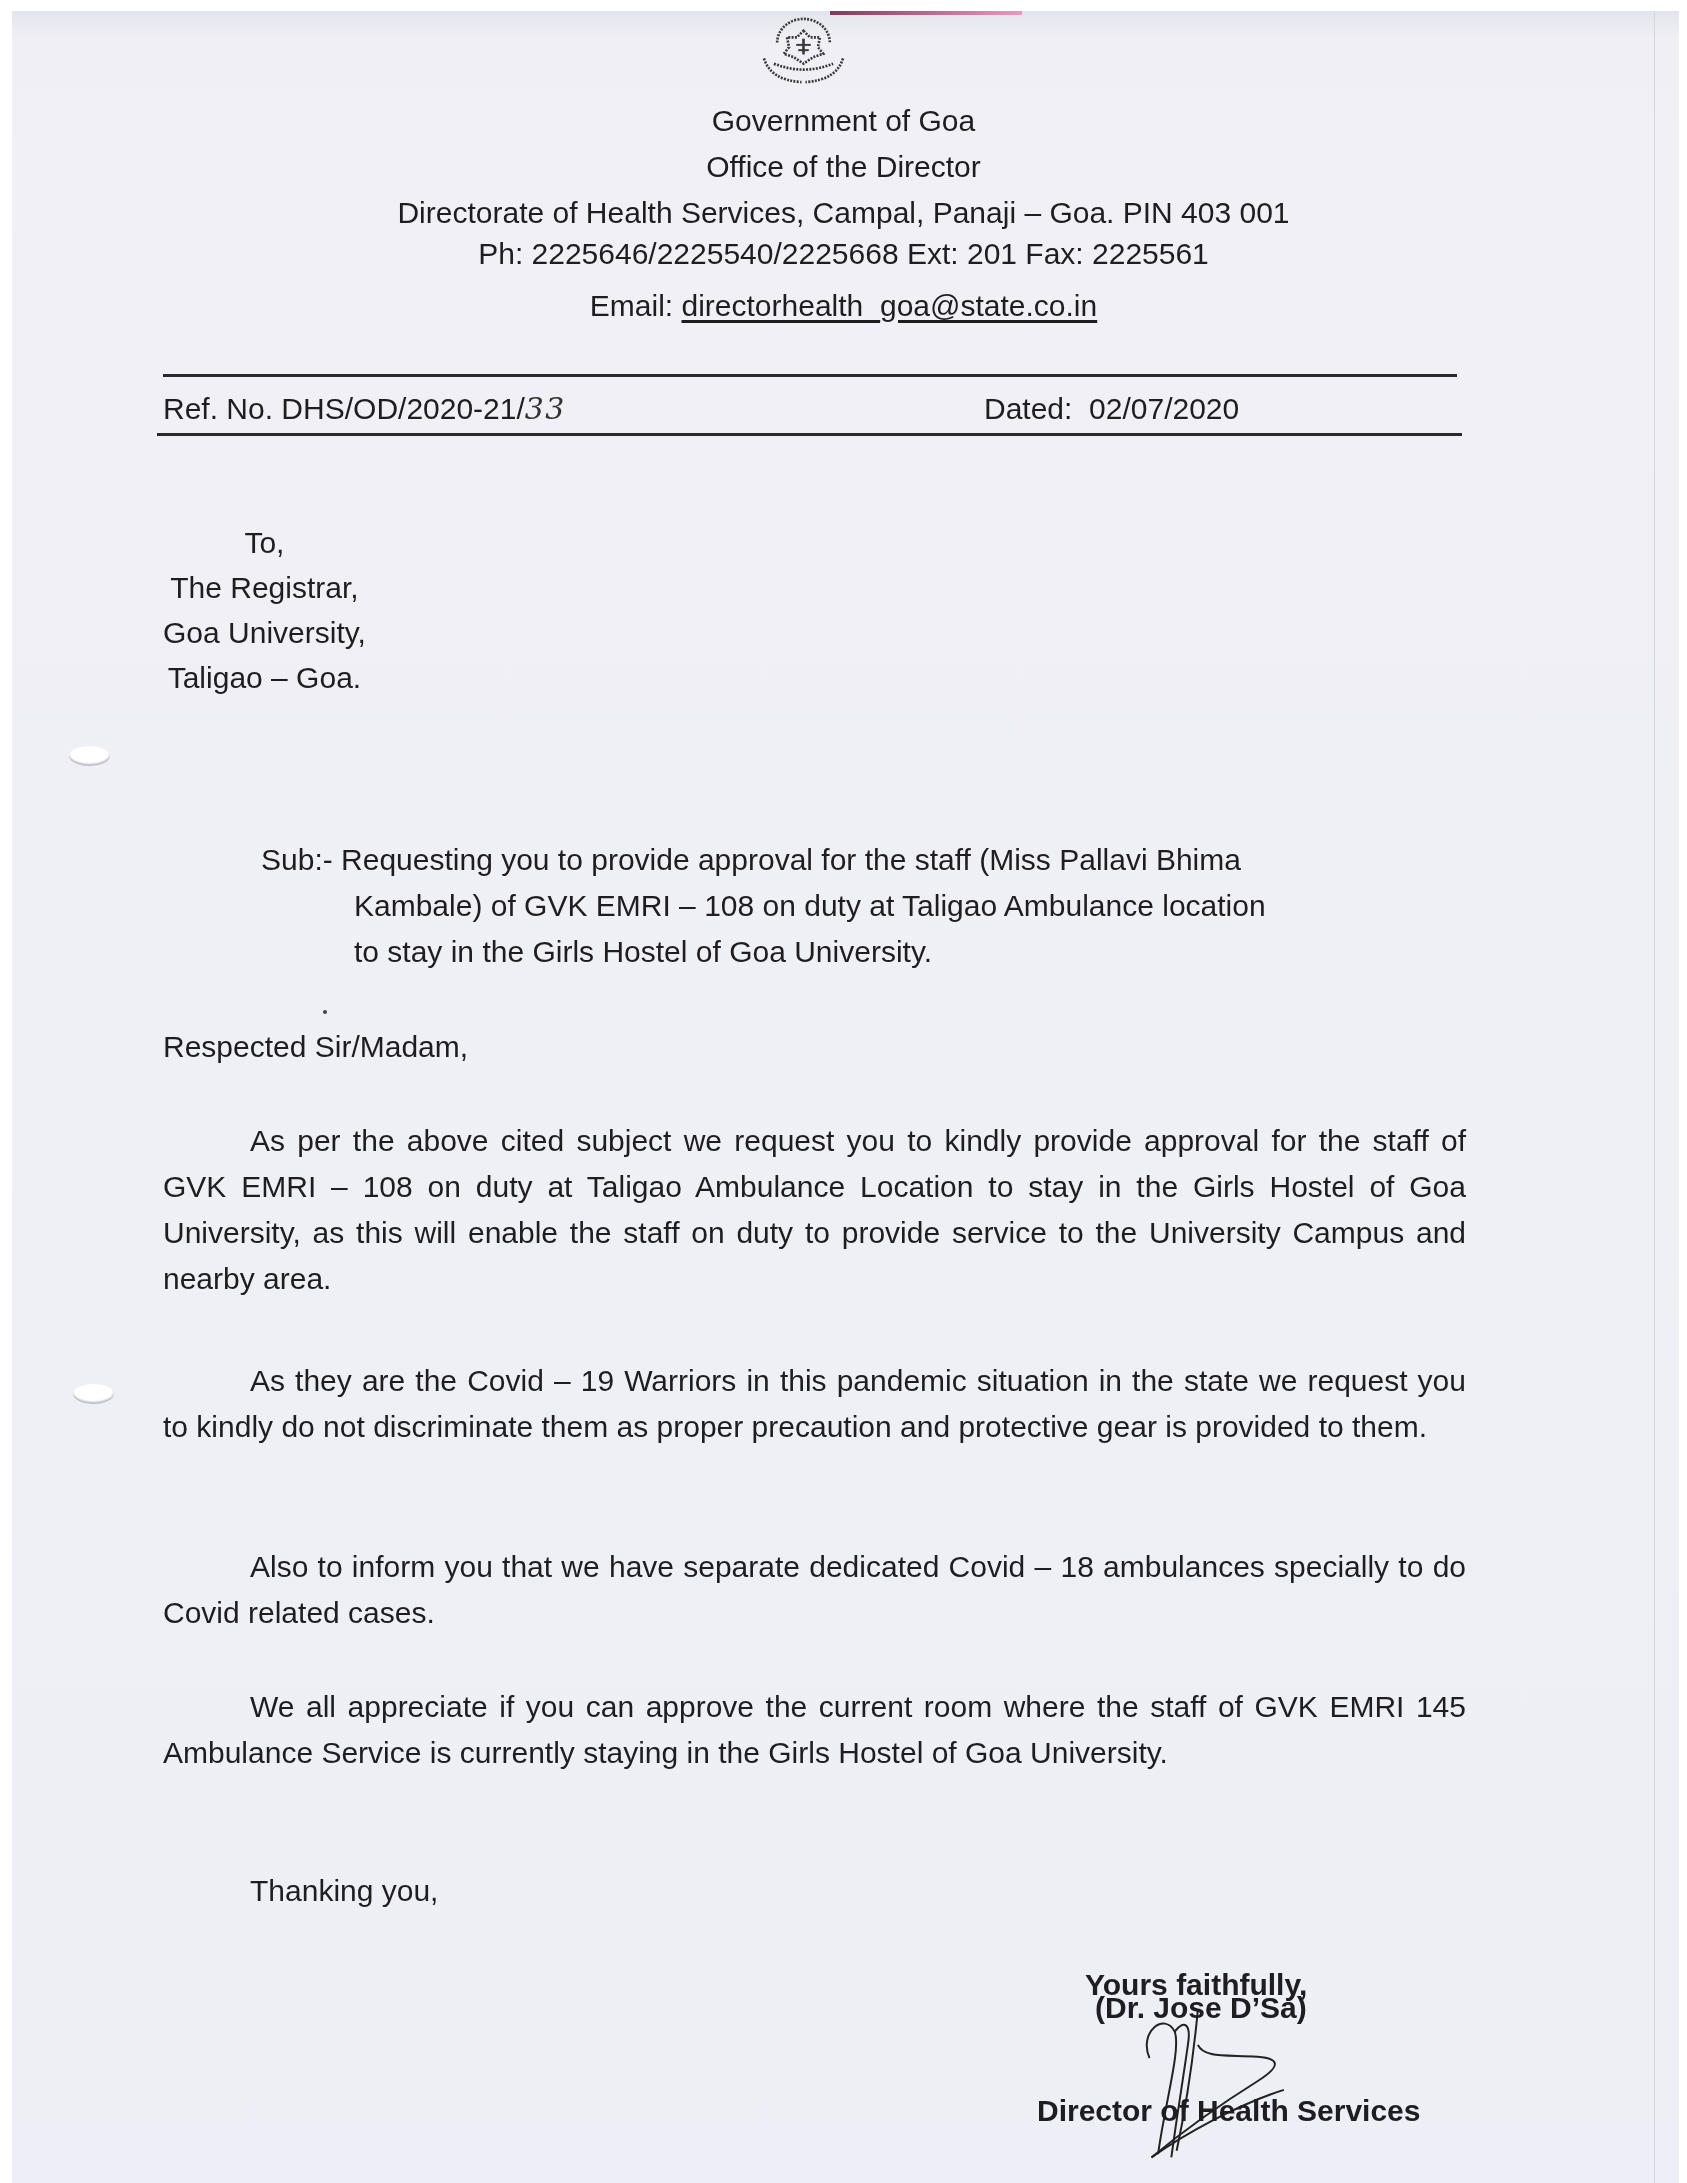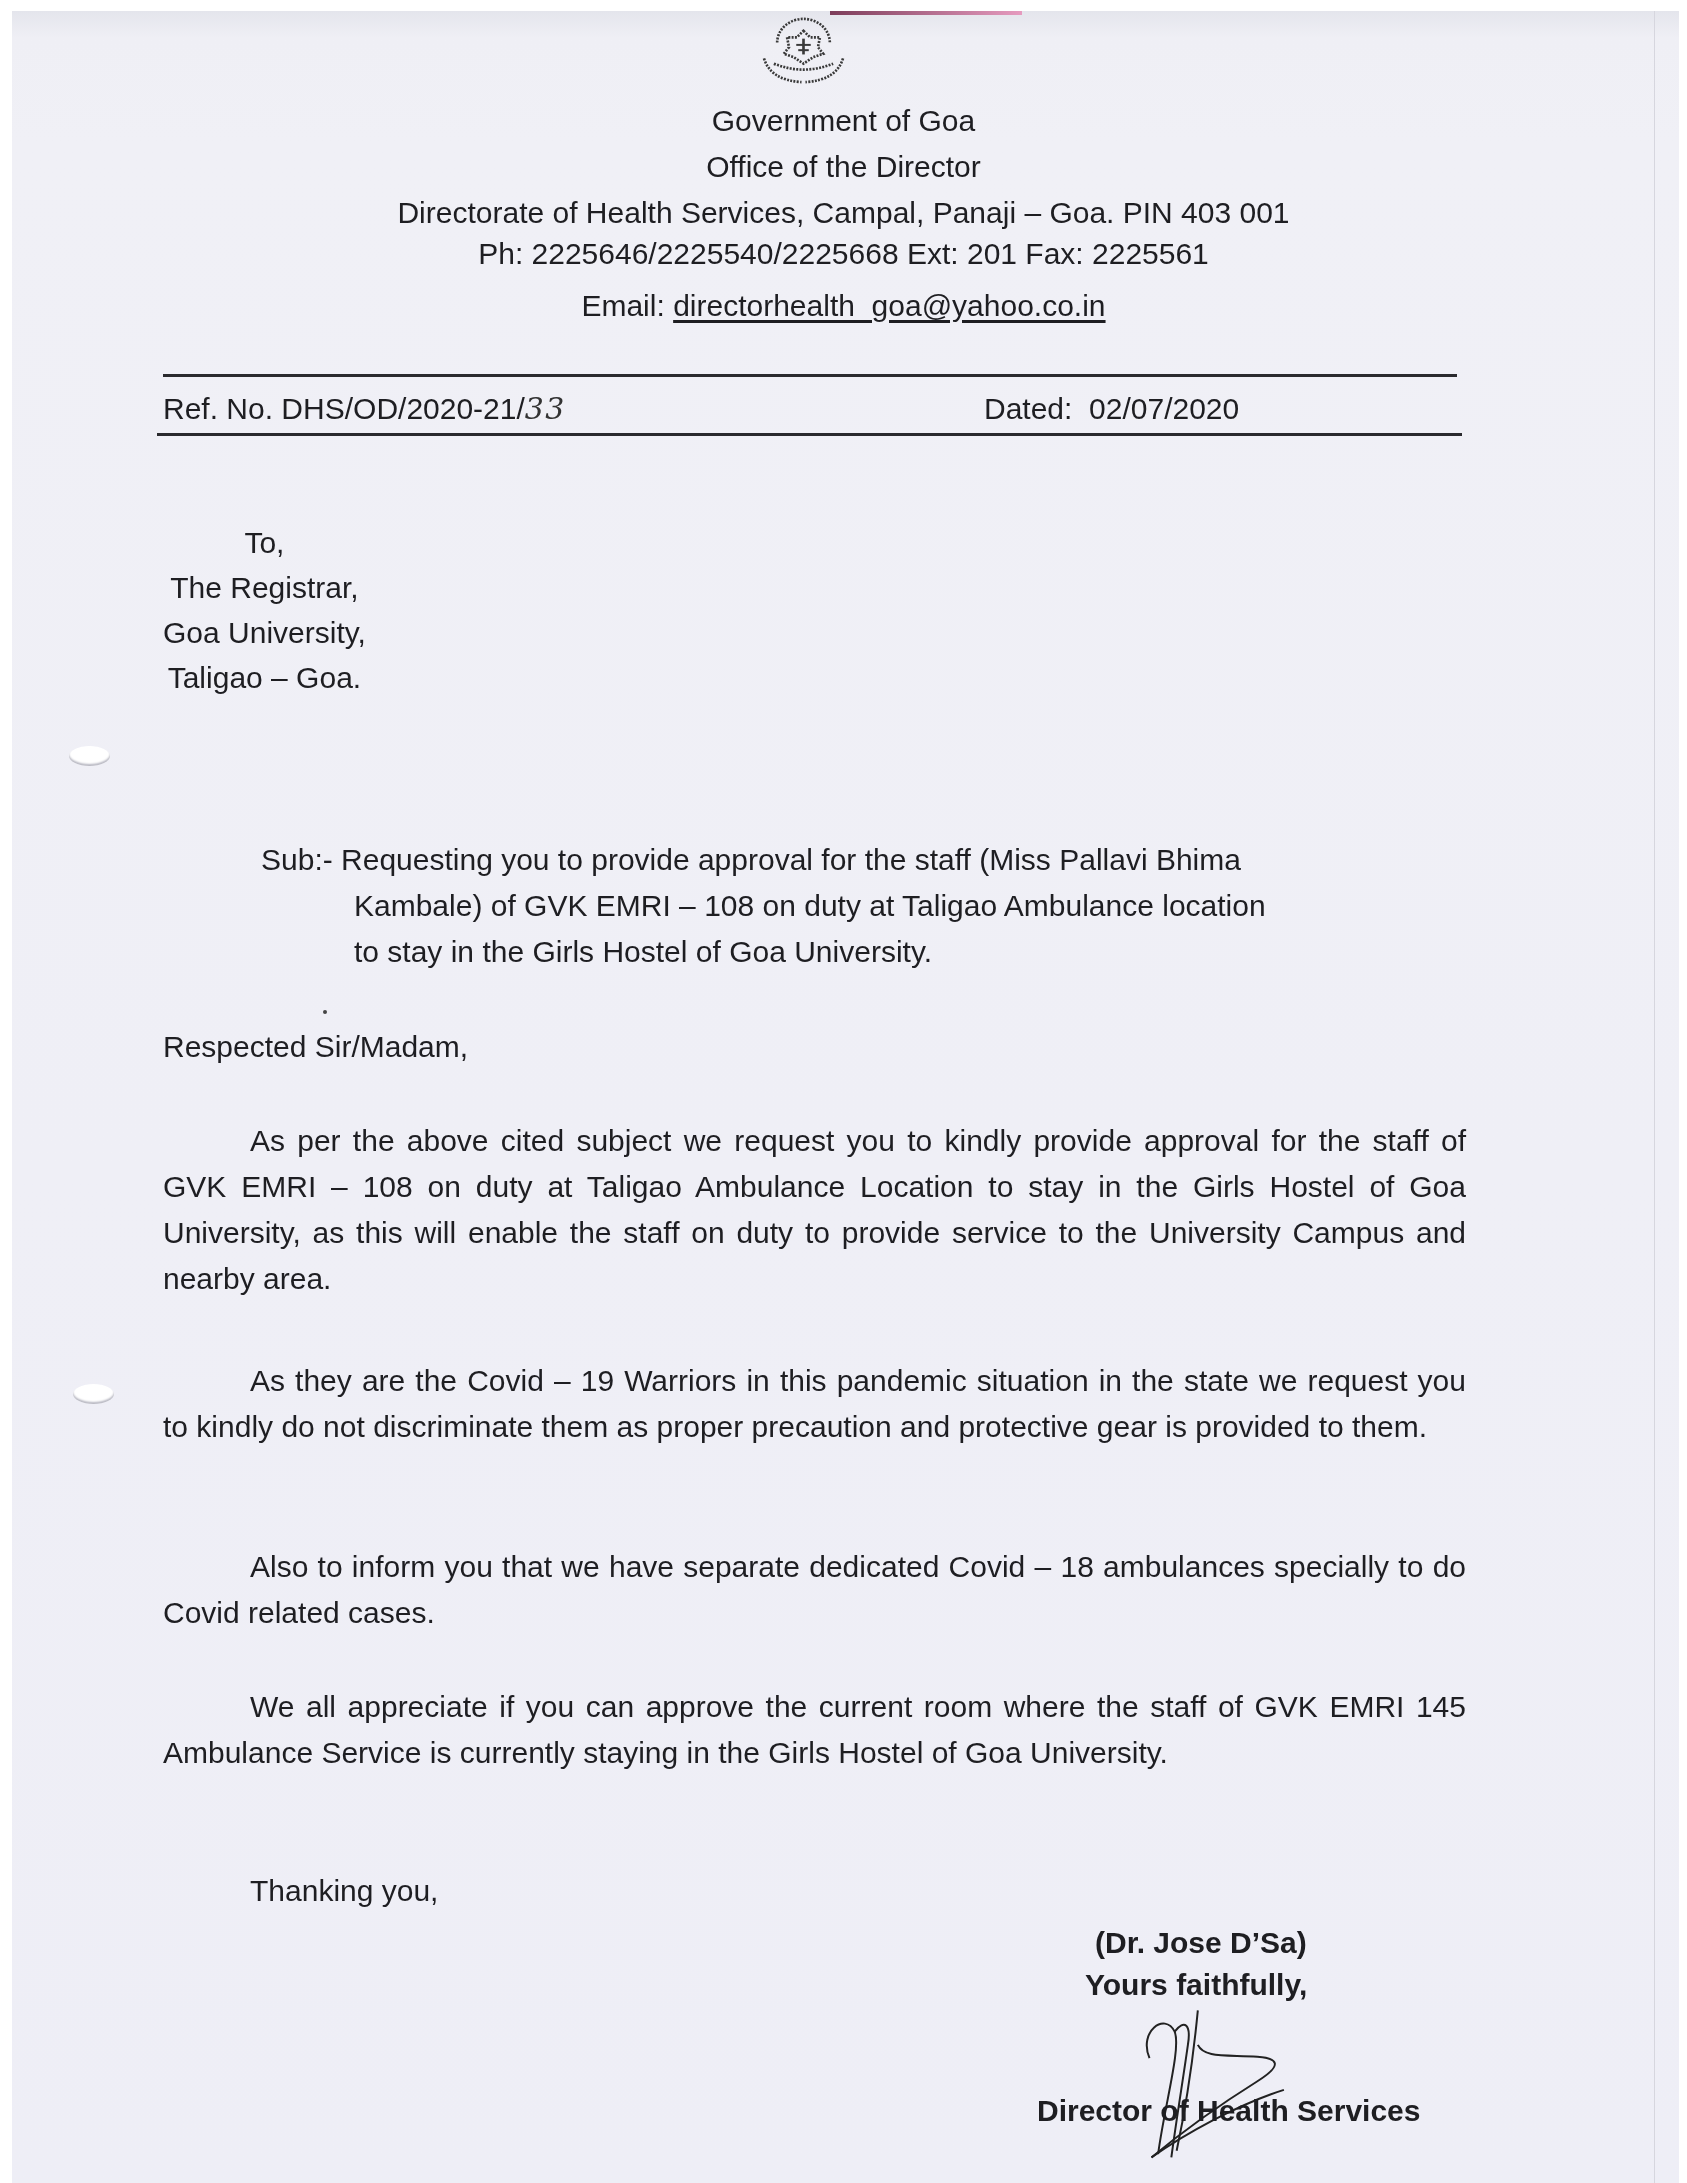--- a/index.html
+++ b/index.html
@@ -64,21 +64,21 @@
     <rect x="64" y="50" width="22" height="3"></rect>
     <rect x="67" y="58" width="16" height="3"></rect>
   </g>
 </svg>
 
 <div class="hdr" style="top:101px;">Government of Goa</div>
 <div class="hdr" style="top:147px;">Office of the Director</div>
 <div class="hdr" style="top:193px;">Directorate of Health Services, Campal,  Panaji – Goa.  PIN 403 001</div>
 <div class="hdr" style="top:234px;">Ph: 2225646/2225540/2225668 Ext: 201 Fax: 2225561</div>
 <div class="hdr email" style="top:286px;">
-  <span>Email: </span><a>directorhealth_goa@yahoo.co.in</a>
+  <span>Email: </span><a>directorhealth_goa@state.co.in</a>
 </div>
 
 <div class="rule" style="left:163px; top:374px; width:1294px;"></div>
 <div class="ref" style="left:163px; top:389px;">
   <span>Ref. No. DHS/OD/2020-21/</span><span class="handwrite">33</span>
 </div>
 <div class="dated" style="left:984px; top:389px;">
   <span>Dated:</span>&nbsp;&nbsp;<span>02/07/2020</span>
 </div>
 <div class="rule" style="left:157px; top:433px; width:1305px;"></div>
@@ -108,15 +108,15 @@
 <div class="closing" style="left:250px; top:1871px;">Thanking you,</div>
 
 <div class="closing bold" style="left:1085px; top:1965px;">Yours faithfully,</div>
 <svg class="sig" viewBox="0 0 290 270">
   <path d="M37 80 C20 40 60 10 75 40 C85 65 60 150 50 225" fill="none" stroke="#222" stroke-width="3"></path>
   <path d="M75 40 C90 20 100 30 95 60 C88 110 78 170 70 230" fill="none" stroke="#222" stroke-width="3"></path>
   <path d="M110 8 C105 60 95 140 78 220" fill="none" stroke="#222" stroke-width="3"></path>
   <path d="M110 60 C120 80 150 75 200 78 C230 80 240 90 200 115 C160 140 100 180 40 230" fill="none" stroke="#222" stroke-width="3"></path>
   <path d="M40 230 C90 195 170 150 240 128" fill="none" stroke="#222" stroke-width="3"></path>
 </svg>
-<div class="closing bold" style="left:1095px; top:1923px;">(Dr. Jose D’Sa)</div>
+<div class="closing bold" style="left:1095px; top:1988px;">(Dr. Jose D’Sa)</div>
 <div class="closing bold" style="left:1037px; top:2091px;">Director of Health Services</div>
 
 
 </body></html>

